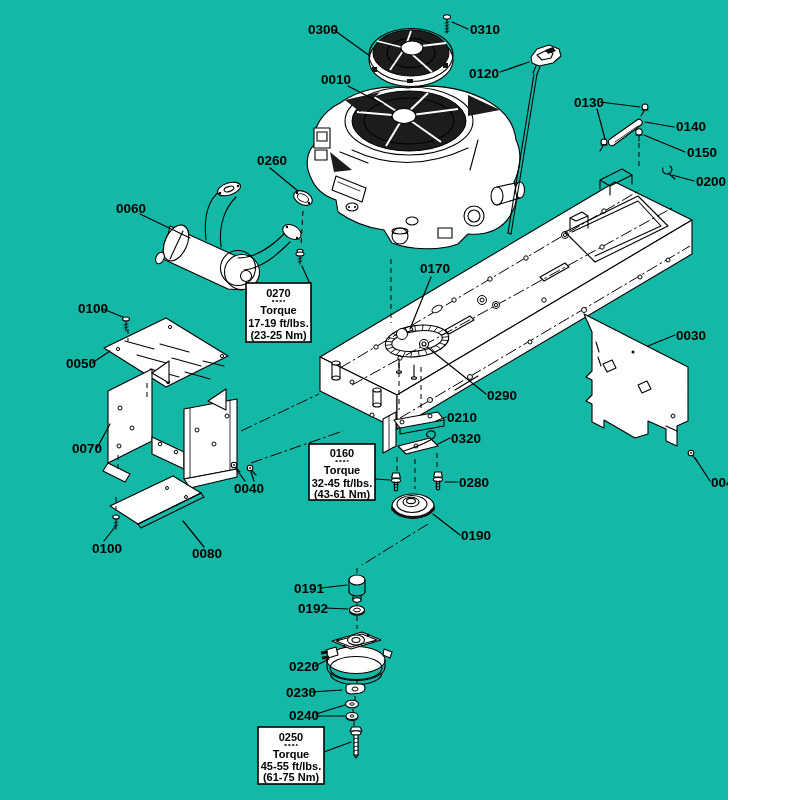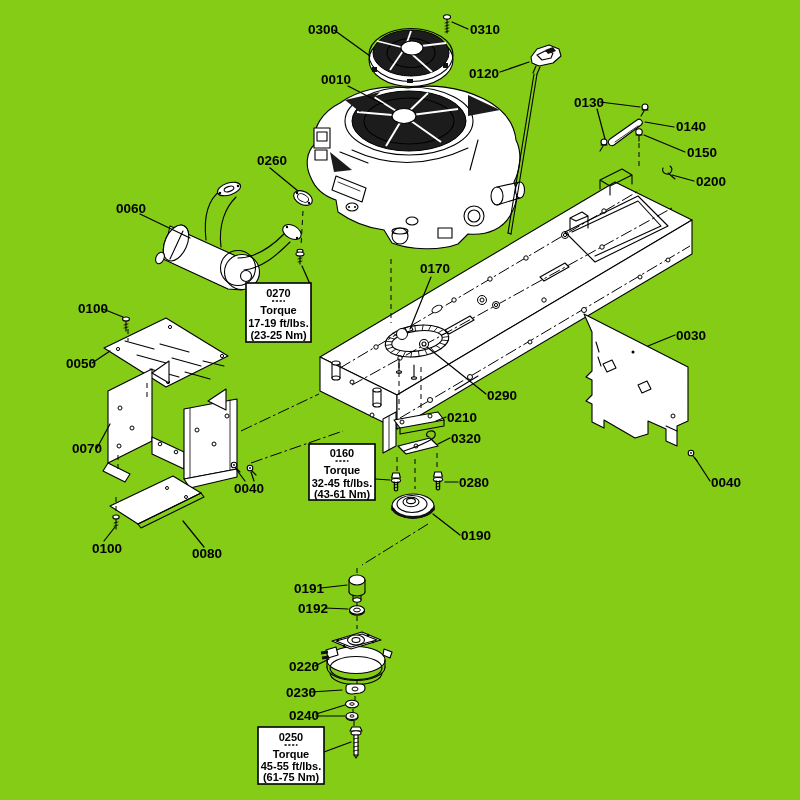--- a/index.html
+++ b/index.html
@@ -1,16 +1,16 @@
 <!DOCTYPE html>
 <html><head>
 <meta charset="utf-8">
 <style>
   html,body{margin:0;padding:0;background:#fff;}
-  .stage{position:relative;width:800px;height:800px;background:#84cc16;overflow:hidden;}
+  .stage{position:relative;width:728px;height:800px;background:#14b8a6;overflow:hidden;}
   svg{display:block;}
   .ln{fill:none;stroke:#000;stroke-width:1.1;stroke-linejoin:round;stroke-linecap:round;}
   .fw{fill:#fff;stroke:#000;stroke-width:1.1;stroke-linejoin:round;}
   .ldr{fill:none;stroke:#000;stroke-width:1.2;stroke-linecap:round;}
   .dsh{fill:none;stroke:#000;stroke-width:1;stroke-dasharray:5 4;}
   .ddt{fill:none;stroke:#000;stroke-width:1;stroke-dasharray:12 3 2.5 3;}
   .thin{stroke-width:.8;}
   .lbl{font-family:"Liberation Sans",sans-serif;font-size:13.5px;font-weight:bold;fill:#000;}
   .boxlbl{font-family:"Liberation Sans",sans-serif;font-size:11px;font-weight:bold;fill:#000;text-anchor:middle;}
   .tbox{fill:#fff;stroke:#000;stroke-width:1.6;}

